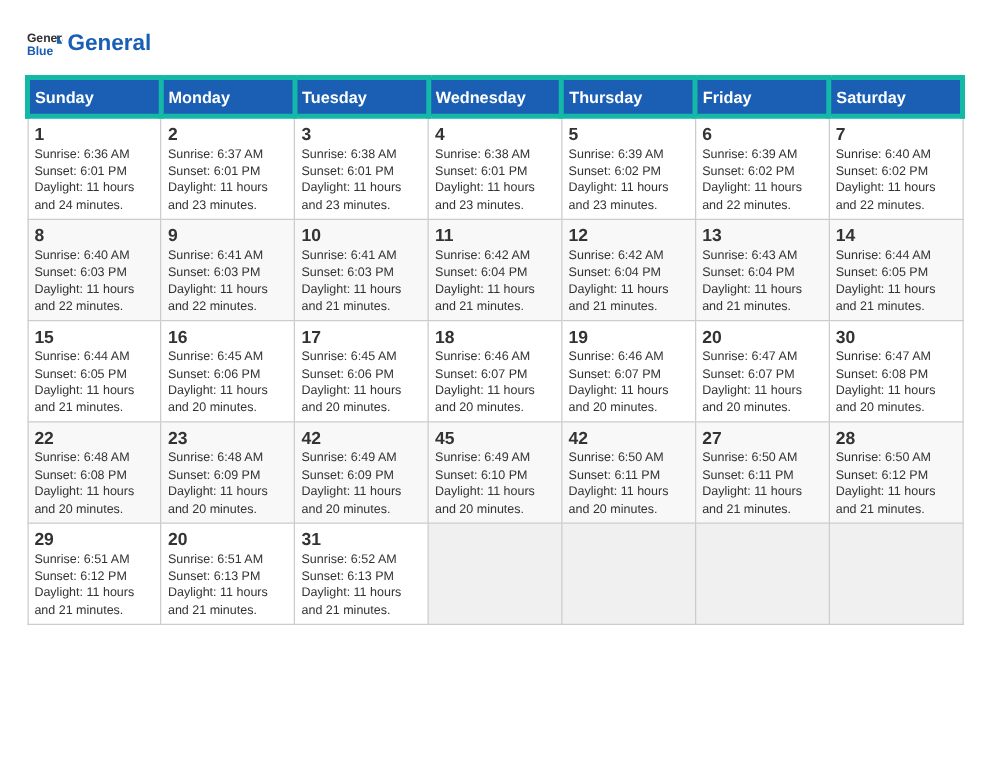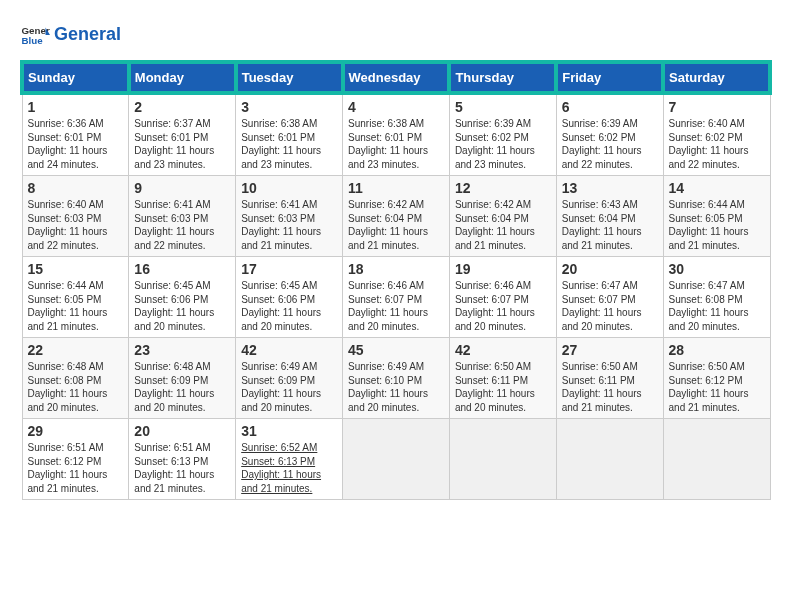--- a/index.html
+++ b/index.html
@@ -336,21 +336,21 @@
         </td>
         <td>
           <span class="day-num">20</span>
           <div class="day-info" style="white-space: pre-line;">Sunrise: 6:51 AM
 Sunset: 6:13 PM
 Daylight: 11 hours
 and 21 minutes.</div>
         </td>
         <td>
           <span class="day-num">31</span>
-          <div class="day-info" style="white-space: pre-line; text-decoration: underline;">Sunrise: 6:52 AM
+          <div class="day-info" style="white-space: pre-line;">Sunrise: 6:52 AM
 Sunset: 6:13 PM
 Daylight: 11 hours
 and 21 minutes.</div>
         </td>
         <td class="empty"></td>
         <td class="empty"></td>
         <td class="empty"></td>
         <td class="empty"></td>
       </tr>
     </tbody>

